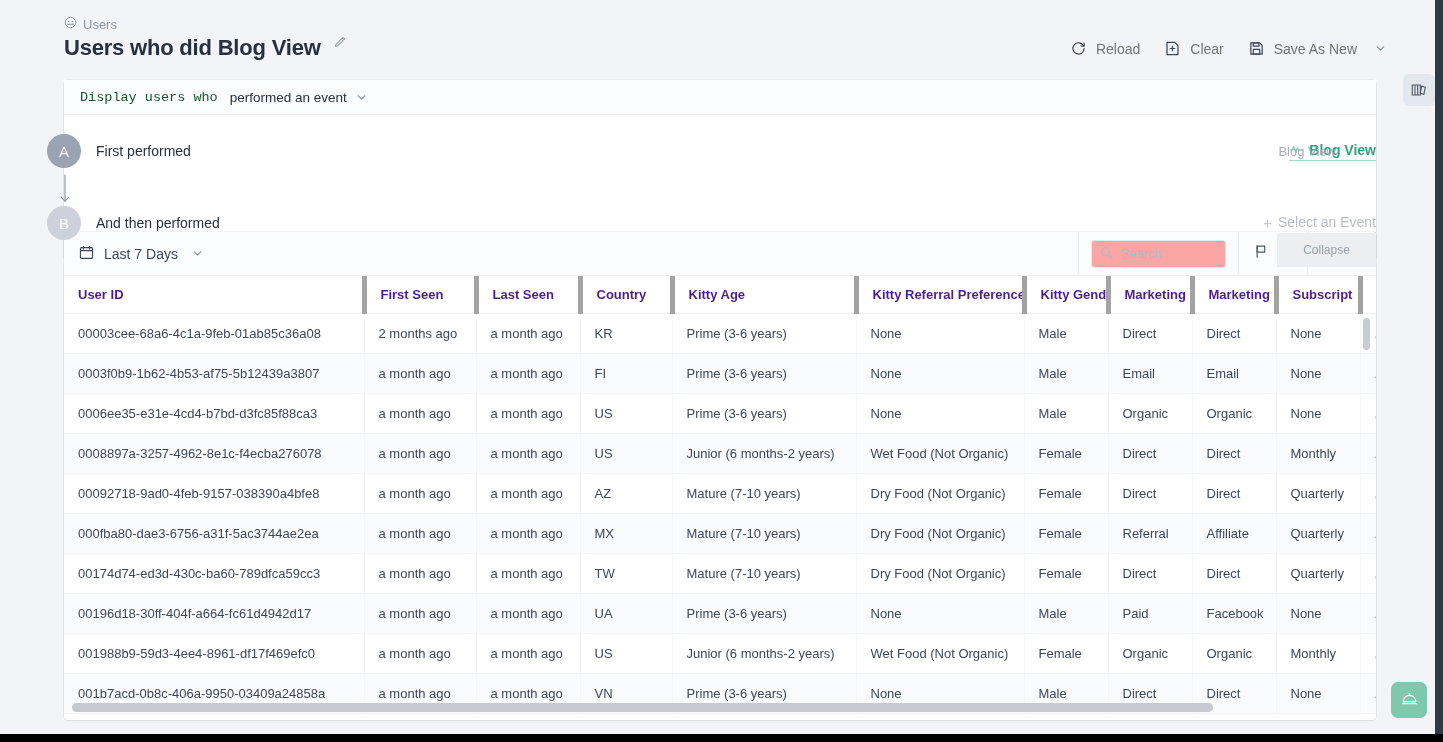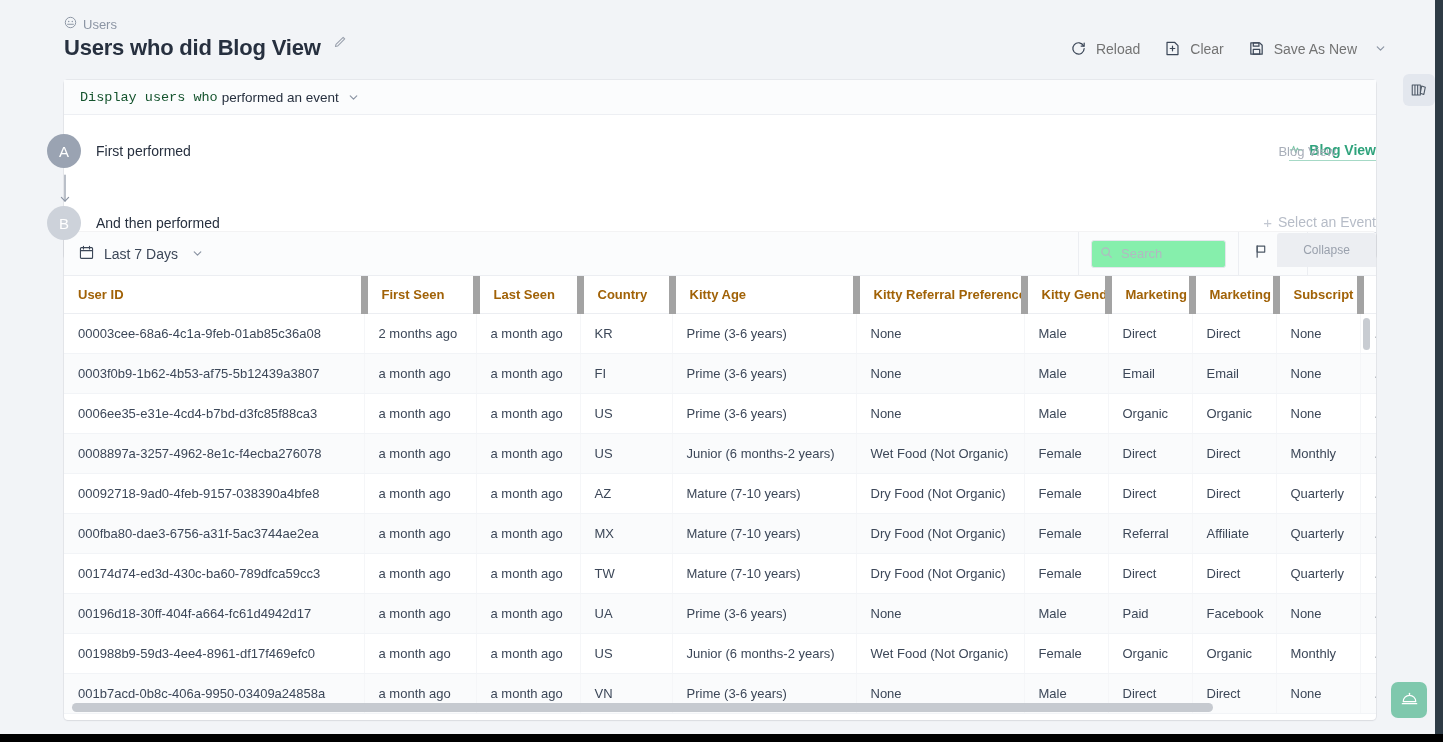--- a/index.html
+++ b/index.html
@@ -56,21 +56,21 @@
     background: #ffffff; border-radius: 4px;
     box-shadow: 0 1px 2px rgba(16,24,40,.06), 0 0 0 1px rgba(16,24,40,.05);
     overflow: visible;
   }
   .display-bar {
     height: 35px; border-bottom: 1px solid #edeff3;
     display: flex; align-items: center; padding: 0 16px;
     font-size: 13.5px; color: #3c4758; background: #fbfcfd;
   }
   .display-bar .label { color: #14532d; font-family: Liberation Mono, monospace; }
-  .display-bar .value { margin-left: 4px; color: #27303f; }
+  .display-bar .value { margin-left: 12px; color: #27303f; }
   .display-bar .value-wrap { display: flex; align-items: center; cursor: pointer; }
 
   .step { position: relative; height: 72px; }
   .step-inner { display: flex; align-items: center; height: 100%; padding-left: 32px; justify-content: space-between; }
   .step-text { font-size: 14px; color: #27303f; }
   .event-link {
     display: inline-flex; align-items: center; gap: 6px; margin-left: 10px;
     font-size: 14px; font-weight: bold; color: #2fa37c;
     border-bottom: 1px solid #a6d9c6; cursor: pointer; padding-bottom: 1px;
   }
@@ -118,38 +118,38 @@
   .tb-spacer { flex: 1; }
   .tb-search {
     display: flex; align-items: center;
     border-left: 1px solid #eceef2;
     padding: 0 12px;
     width: 160px;
   }
   .tb-search-box {
     display: flex; align-items: center; gap: 8px;
     width: 100%; height: 28px; border: 1px solid #e4e7ec;
-    border-radius: 3px; background: #86efac; padding: 0 8px;
+    border-radius: 3px; background: #fca5a5; padding: 0 8px;
   }
   .tb-search-box input {
     border: none; outline: none; font-size: 13px; color: #27303f;
     width: 100%; background: transparent; font-family: "Liberation Sans", sans-serif;
   }
   .tb-search-box input::placeholder { color: #b2b8c2; }
   .tb-icon-group {
     display: flex; align-items: center; gap: 10px;
     padding: 0 14px; border-left: 1px solid #eceef2; cursor: pointer;
   }
 
   .table-scroll { position: relative; height: 444px; overflow: hidden; }
   table { border-collapse: collapse; width: 1383px; table-layout: fixed; }
   thead th {
-    height: 37px; font-size: 13px; font-weight: bold; color: #a16207;
+    height: 37px; font-size: 13px; font-weight: bold; color: #4c1d95;
     text-align: left; padding: 0 14px;
-    border-bottom: 1px solid #eceef2; border-right: 7px solid #a3a3a3;
+    border-bottom: 1px solid #eceef2; border-right: 5px solid #a3a3a3;
     background: #ffffff; white-space: nowrap; overflow: hidden;
   }
   tbody td {
     height: 40px; font-size: 13px; color: #3c4758;
     padding: 0 14px; border-bottom: 1px solid #f2f4f7;
     border-right: 1px solid #f5f6f8; white-space: nowrap; overflow: hidden;
     background: #ffffff;
   }
   tbody tr:nth-child(even) td { background: #fafbfc; }
 

